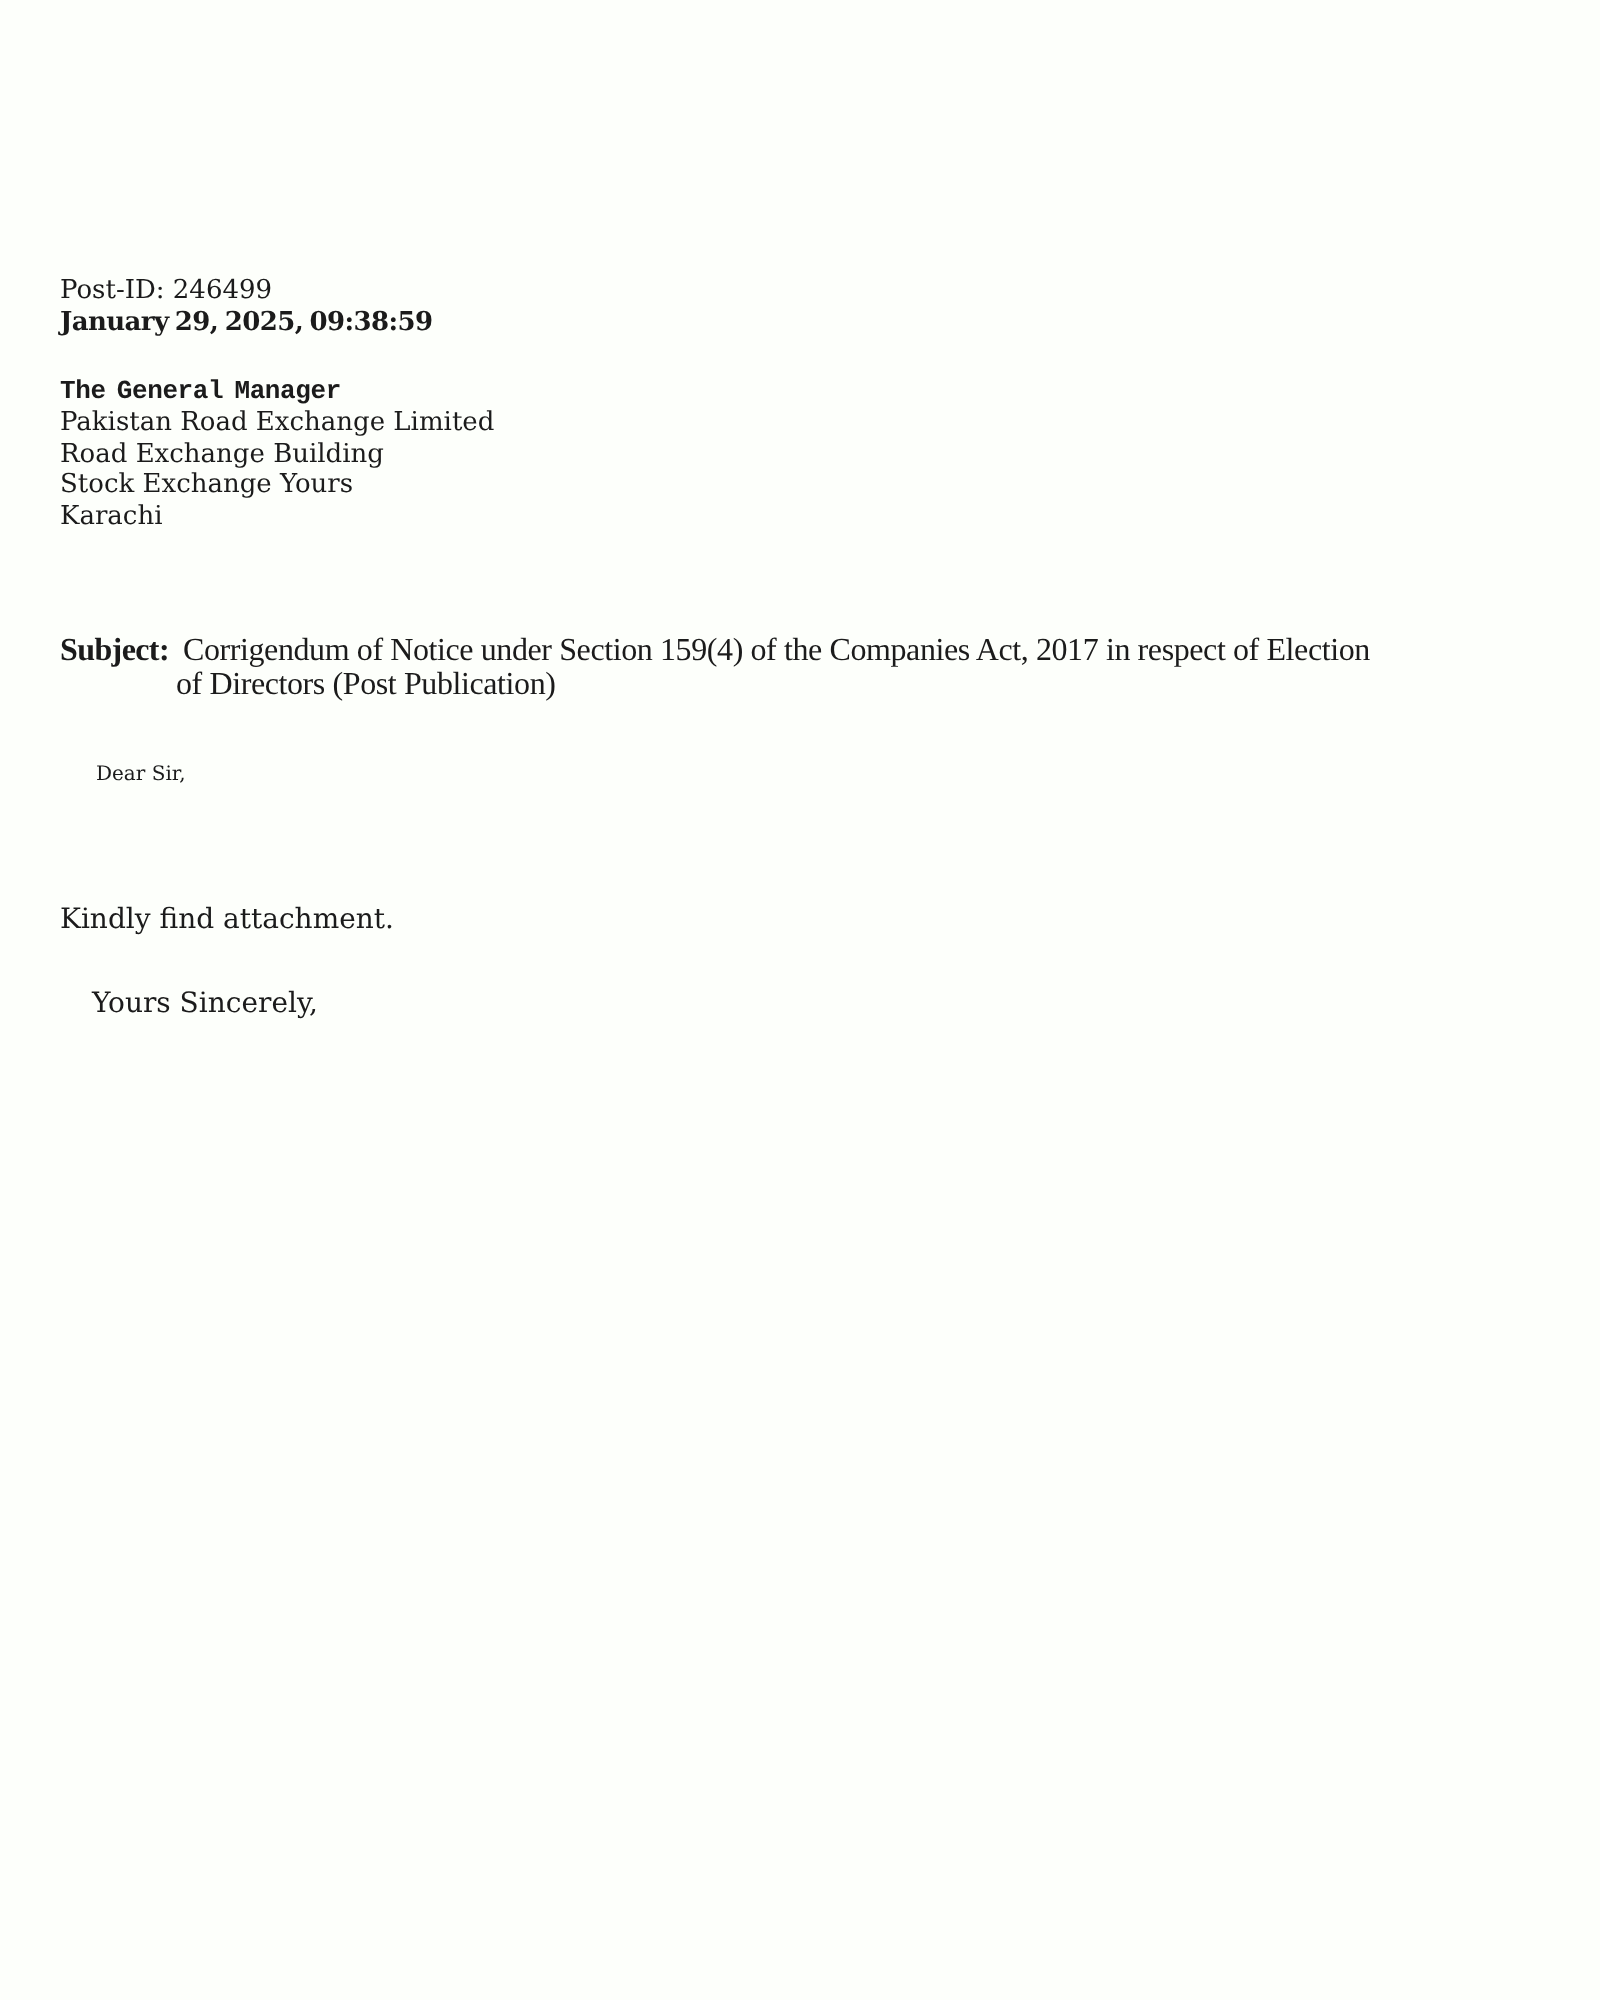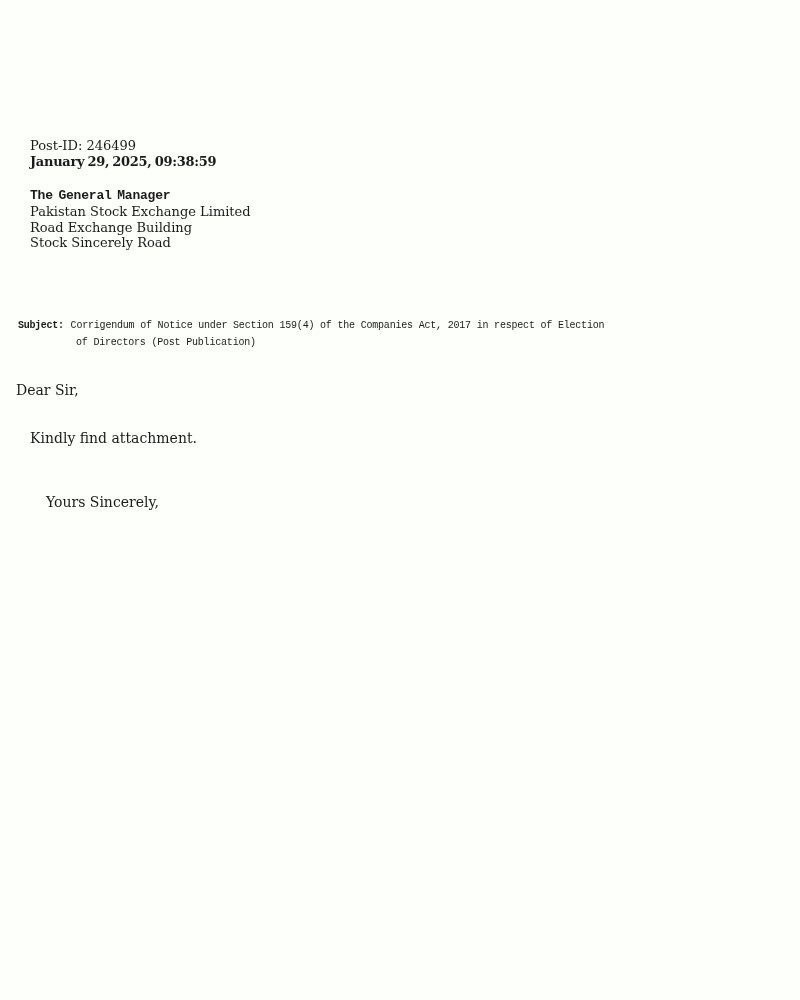--- a/index.html
+++ b/index.html
@@ -36,56 +36,57 @@
     line-height: 15.8px;
   }
   .recipient-title {
     font-weight: bold;
     letter-spacing: -0.2px;
     word-spacing: -2px;
     font-family: Liberation Mono, monospace;
   }
 
   .subject {
-    left: 18px;
+    left: 30px;
     top: 317px;
     width: 700px;
-    font-family: Liberation Mono, monospace;
-    font-size: 10px;
+    font-family: Liberation Serif, serif;
+    font-size: 16px;
     line-height: 17px;
     letter-spacing: -0.2px;
   }
   .subject-label {
     font-weight: bold;
     margin-right: 7px;
     letter-spacing: -0.3px;
   }
   .subject-line2 {
     margin-left: 58px;
   }
 
-  .salutation { left: 16px; top: 382px; font-size: 14px; }
-  .body-line  { left: 30px; top: 430px; font-size: 14px; }
+  .salutation { left: 48px; top: 382px; font-size: 10px; }
+  .body-line  { left: 30px; top: 452px; font-size: 14px; }
   .closing    { left: 46px; top: 494px; font-size: 14px; }
 </style>
 </head>
 <body>
 
 <div class="page">
 
   <div class="abs meta">
     <div>Post-ID: 246499</div>
     <div class="tight">January 29, 2025, 09:38:59</div>
   </div>
 
   <div class="abs recipient">
     <div class="recipient-title">The General Manager</div>
-    <div>Pakistan Stock Exchange Limited</div>
+    <div>Pakistan Road Exchange Limited</div>
     <div>Road Exchange Building</div>
-    <div>Stock Sincerely Road</div>
+    <div>Stock Exchange Yours</div>
+    <div>Karachi</div>
   </div>
 
   <p class="abs subject" style="margin:0;">
     <span class="subject-label">Subject:</span><span>Corrigendum of Notice under Section 159(4) of the Companies Act, 2017 in respect of Election</span><br>
     <span class="subject-line2">of Directors (Post Publication)</span>
   </p>
 
   <div class="abs salutation">Dear Sir,</div>
 
   <div class="abs body-line">Kindly find attachment.</div>

